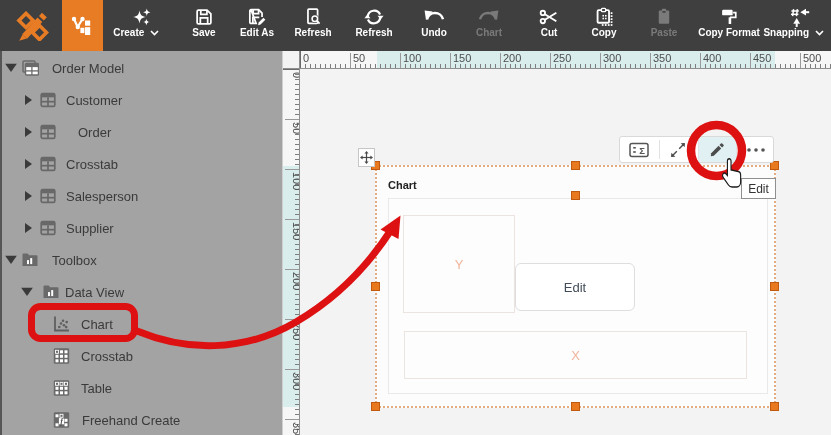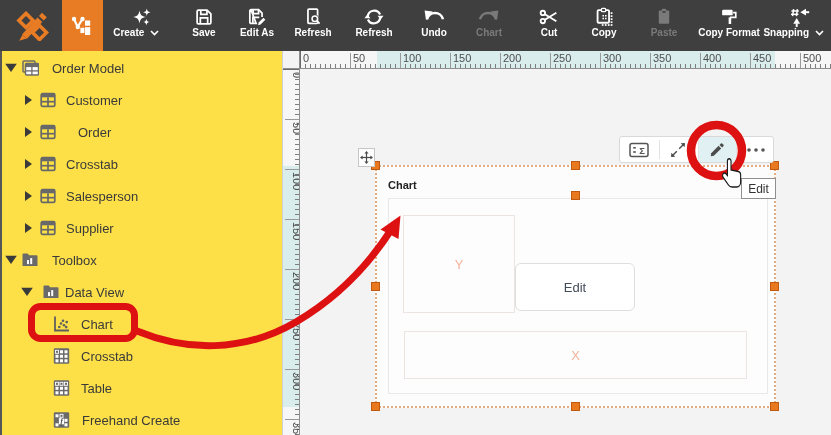--- a/index.html
+++ b/index.html
@@ -4,21 +4,21 @@
 <style>
 *{margin:0;padding:0;box-sizing:border-box}
 html,body{width:831px;height:435px;overflow:hidden;background:#fff;font-family:"Liberation Sans",sans-serif}
 .abs{position:absolute}
 #toolbar{position:absolute;left:0;top:0;width:831px;height:51px;background:#3f3f3f}
 .tbtn{position:absolute;top:0;height:51px;text-align:center;color:#fff}
 .tbtn .ic{position:absolute;top:6px;left:0;right:0;height:24px}
 .tbtn .lb{position:absolute;top:27px;left:0;right:0;font-size:10px;font-weight:bold;white-space:nowrap}
 .tbtn.dis{color:#7a7a7a}
 #tile{position:absolute;left:62px;top:0;width:41px;height:51px;background:#e87c25}
-#tree{position:absolute;left:0;top:51px;width:283px;height:384px;background:#fde047;border-right:1px solid #cfcfcf}
+#tree{position:absolute;left:0;top:51px;width:283px;height:384px;background:#a3a3a3;border-right:1px solid #cfcfcf}
 #treeline{position:absolute;left:0;top:51px;width:2px;height:384px;background:#565656;z-index:5}
 .trow{position:absolute;left:0;width:280px;height:32px}
 .trow .tx{position:absolute;top:50%;transform:translateY(-50%);font-size:13px;color:#3a3a3a;white-space:nowrap}
 .trow svg{position:absolute;top:50%;transform:translateY(-50%)}
 #corner{position:absolute;left:283px;top:51px;width:17px;height:18px;background:#f3f3f3;border-right:1px solid #8f8f8f;border-bottom:1px solid #8f8f8f}
 #hruler{position:absolute;left:300px;top:51px;width:531px;height:18px}
 #vruler{position:absolute;left:283px;top:69px;width:17px;height:366px}
 #canvas{position:absolute;left:300px;top:69px;width:531px;height:366px;background:#f3f3f3}
 #chart{position:absolute;left:375px;top:165px;width:401px;height:243px;background:#fcfcfc}
 .dash-h{position:absolute;height:2px;background:repeating-linear-gradient(90deg,#e2ab80 0,#e2ab80 2px,rgba(0,0,0,0) 2px,rgba(0,0,0,0) 4px)}

